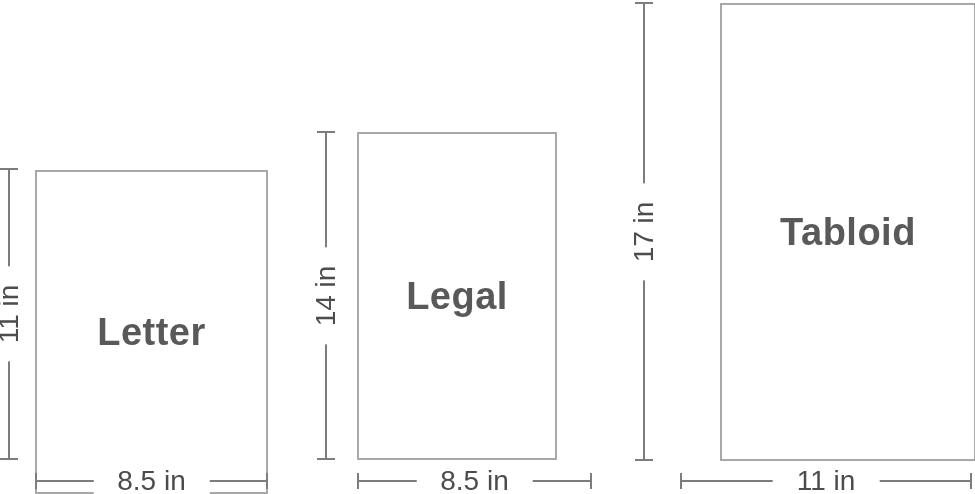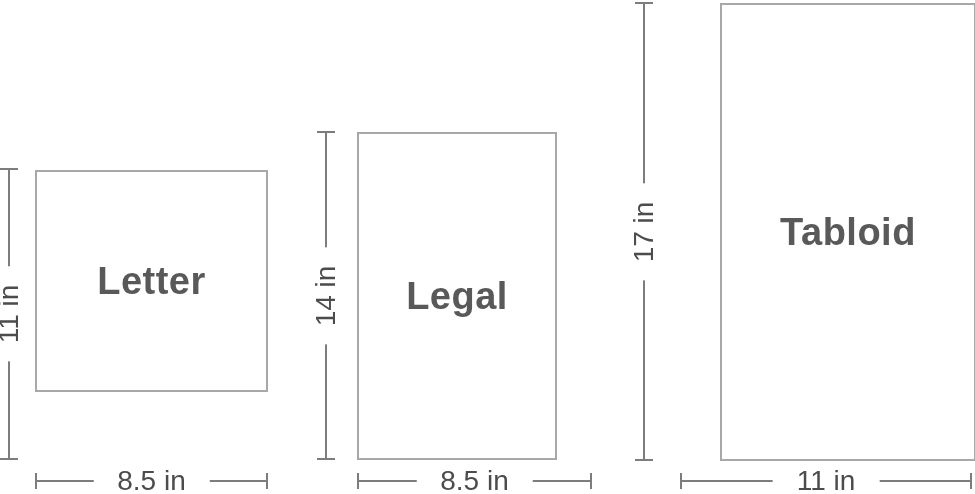--- a/index.html
+++ b/index.html
@@ -77,21 +77,21 @@
 
 <div class="diagram">
 
   <div>
     <div class="vdim" style="left:0; top:168px; height:292px;">
       <div class="tick-h top"></div>
       <div class="vline"></div>
       <div class="tick-h bottom"></div>
       <div class="vlabel">11 in</div>
     </div>
-    <div class="sheet" style="left:35px; top:170px; width:233px; height:222px;">
+    <div class="sheet" style="left:35px; top:170px; width:233px; height:324px;">
       <span class="name">Letter</span>
     </div>
     <div class="hdim" style="left:35px; top:473px; width:233px;">
       <div class="tick-v left"></div>
       <div class="hline"></div>
       <div class="tick-v right"></div>
       <div class="hlabel">8.5 in</div>
     </div>
   </div>
 

